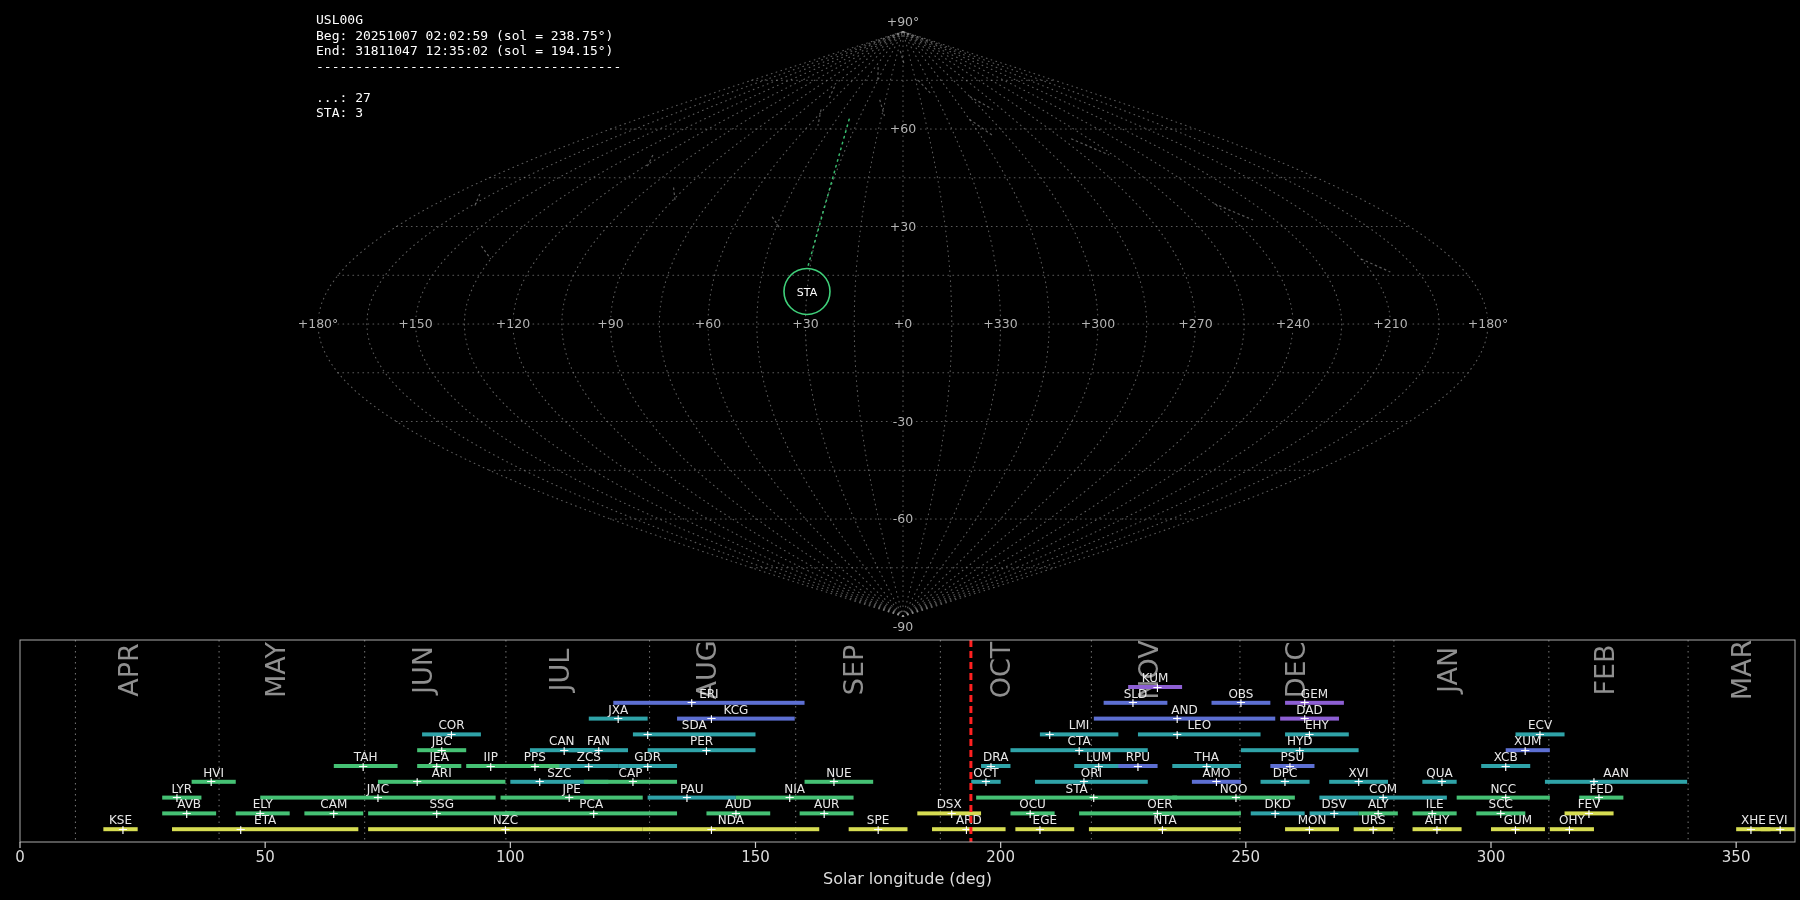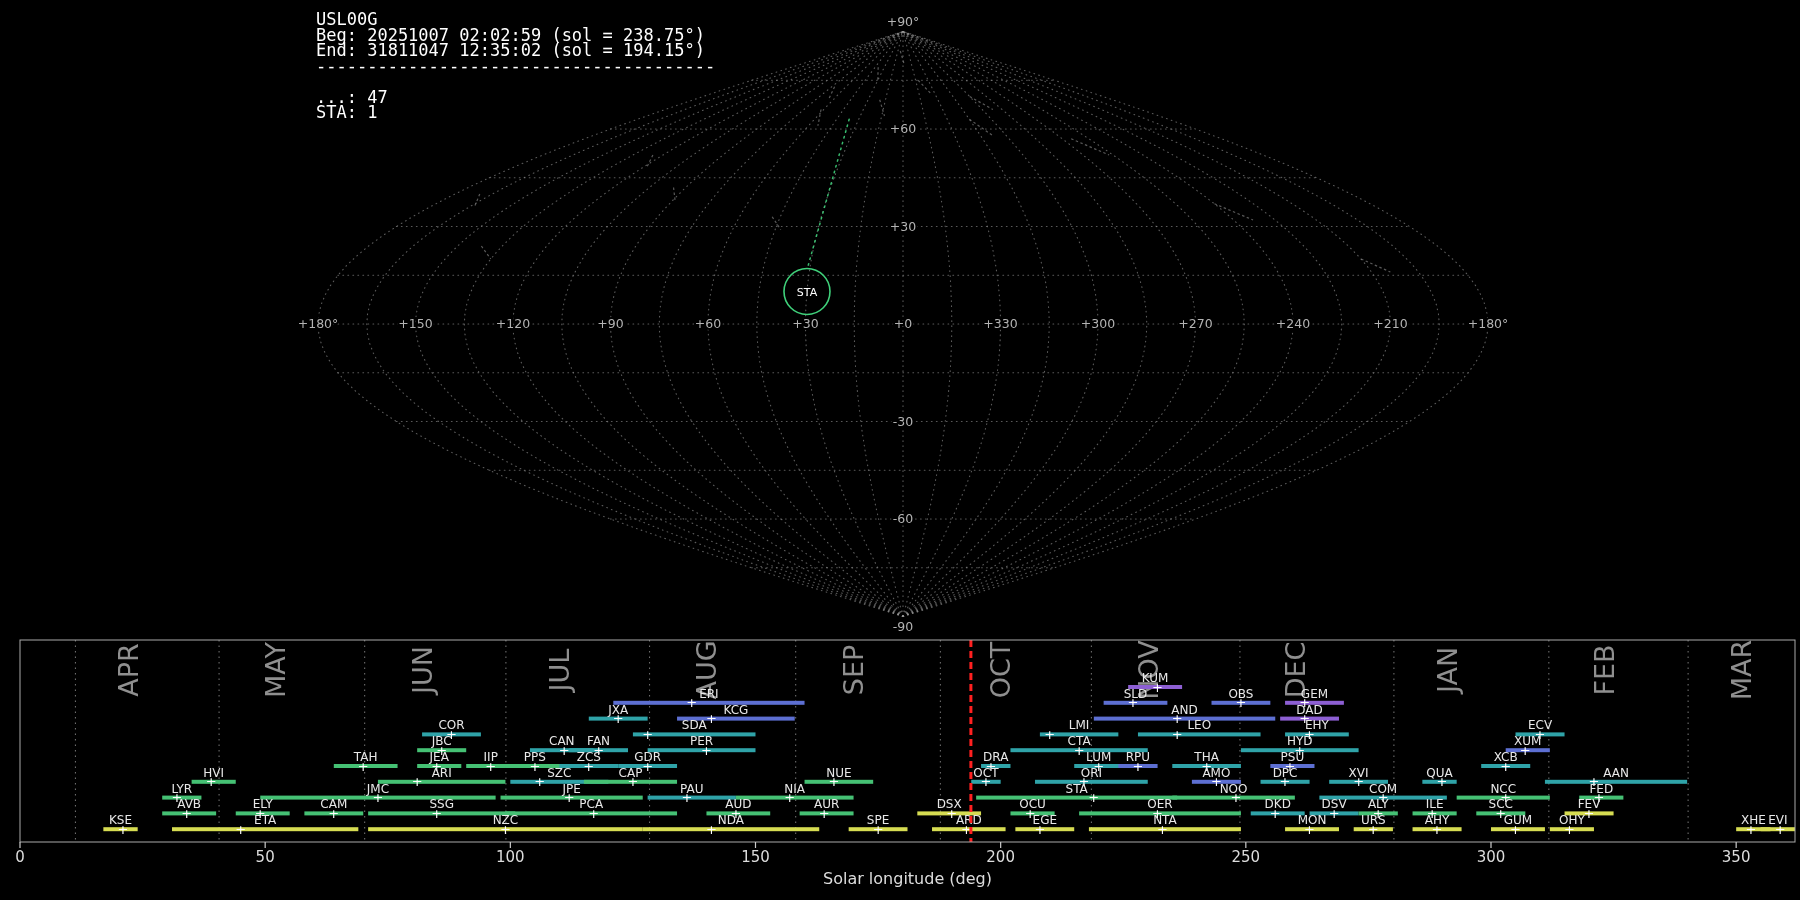--- a/index.html
+++ b/index.html
@@ -1,19 +1,19 @@
 <!DOCTYPE html>
 <html><head>
 <meta charset="utf-8">
 <style>
   html,body{margin:0;padding:0;background:#000;}
   .stage{position:relative;width:1800px;height:900px;background:#000;overflow:hidden;
          font-family:"DejaVu Sans",sans-serif;}
   .header{position:absolute;left:316px;top:12px;color:#ffffff;
-          font-family:"DejaVu Sans Mono",monospace;font-size:17px;line-height:15.5px;}
+          font-family:"DejaVu Sans Mono",monospace;font-size:13px;line-height:15.5px;}
   .header div{min-height:15.5px;white-space:pre;}
   .skymap{position:absolute;left:0;top:0;}
   .timeline{position:absolute;left:0;top:630px;}
   svg text{font-family:"DejaVu Sans",sans-serif;}
 </style>
 </head>
 <body>
 
 <div class="stage">
   <svg class="skymap" id="skymap" width="1800" height="640">
@@ -571,16 +571,16 @@
       <line x1="1736.1602209944751" y1="212" x2="1736.1602209944751" y2="218" stroke="#cccccc" stroke-width="1.2"></line>
       <text x="1736.1602209944751" y="232" text-anchor="middle" font-size="15" fill="#dddddd">350</text>
       <text x="907.5" y="254" text-anchor="middle" font-size="16" fill="#dddddd">Solar longitude (deg)</text>
     </svg>
   <div class="header">
     <div>USL00G</div>
     <div>Beg: 20251007 02:02:59 (sol = 238.75°)</div>
     <div>End: 31811047 12:35:02 (sol = 194.15°)</div>
     <div>---------------------------------------</div>
     <div></div>
-    <div>...: 47</div>
-    <div>STA: 1</div>
+    <div>...: 27</div>
+    <div>STA: 3</div>
   </div>
 </div>
 
 </body></html>

